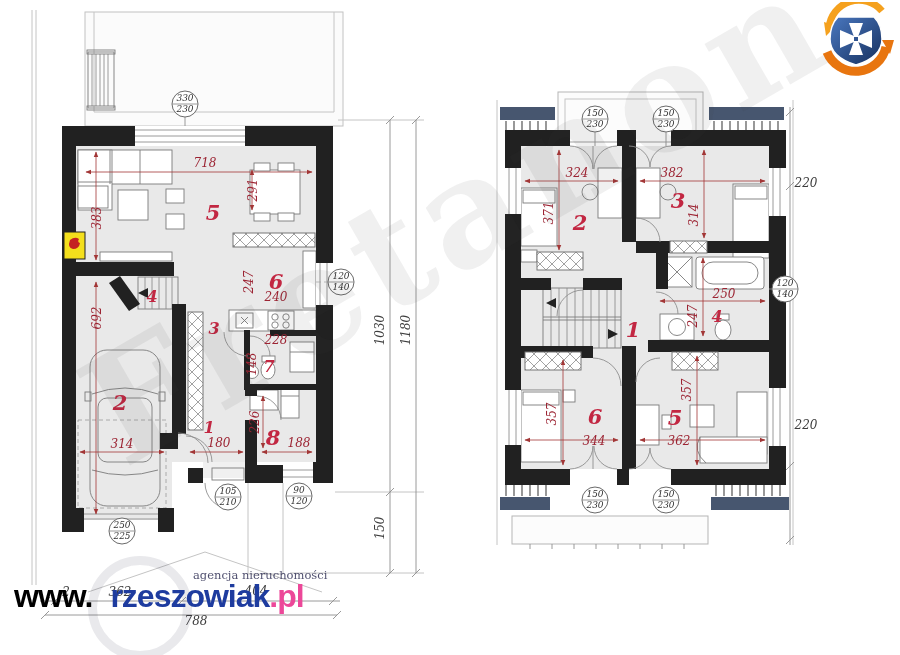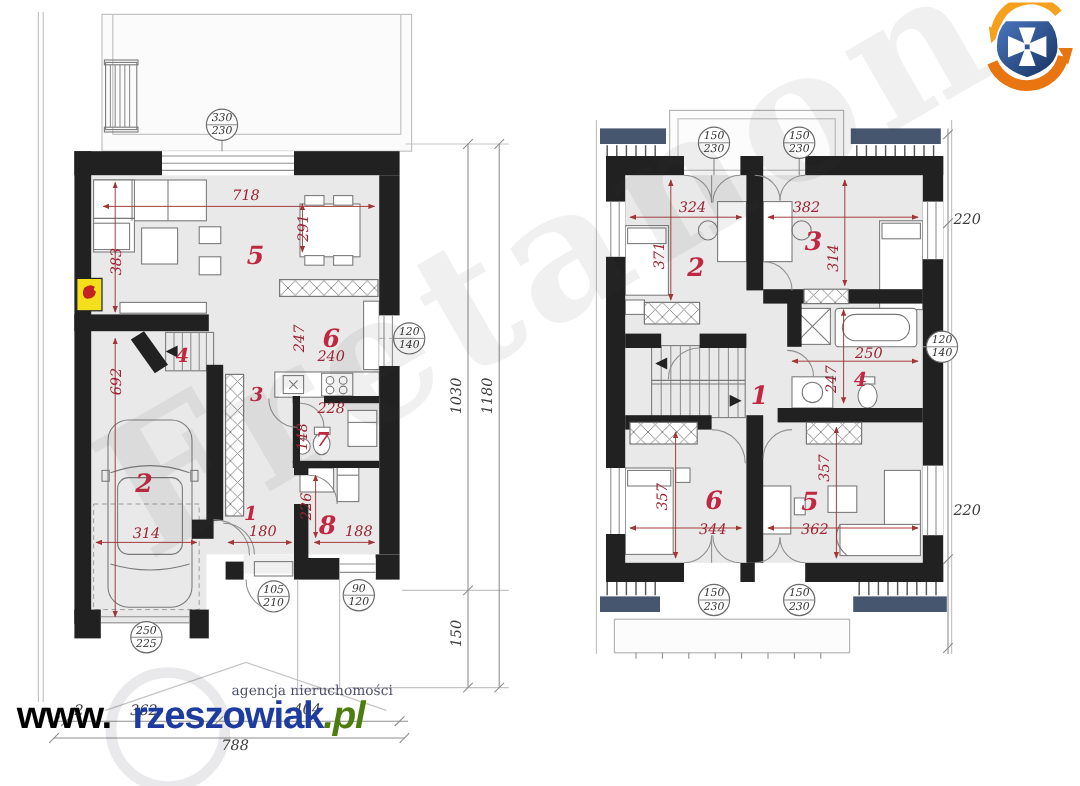--- a/index.html
+++ b/index.html
@@ -24,21 +24,21 @@
   .navy{fill:#47566f;}
   .tick{stroke:#555;stroke-width:1.2;}
   #watermark{position:absolute;left:40px;top:120px;width:860px;font-family:"DejaVu Serif",serif;
     font-size:150px;font-weight:bold;color:rgba(70,70,70,0.08);transform:rotate(-30deg);
     transform-origin:center;letter-spacing:8px;pointer-events:none;}
   #ghost-circle{position:absolute;left:88px;top:556px;width:86px;height:86px;border:9px solid rgba(40,40,70,0.10);border-radius:50%;}
   #brand{position:absolute;left:14px;top:580px;line-height:1;}
   #brand .l1{font-weight:bold;font-size:32px;letter-spacing:-1px;white-space:nowrap;}
   #brand .www{color:#000000;}
   #brand .name{color:#1e3c9f;margin-left:18px;}
-  #brand .tld{color:#4d7c0f;font-style:italic;}
+  #brand .tld{color:#ec4899;}
   #brand .l2{font-weight:bold;font-size:16.5px;color:#f07c00;margin-top:4px;white-space:nowrap;}
   #agency{position:absolute;left:193px;top:568px;font-family:"DejaVu Serif",serif;
     font-size:11.5px;color:rgba(30,30,70,0.8);white-space:nowrap;}
   #logo{position:absolute;left:816px;top:2px;width:82px;height:82px;}
 </style>
 </head>
 <body>
 
 <svg width="900" height="655" viewBox="0 0 900 655">
   <defs>

